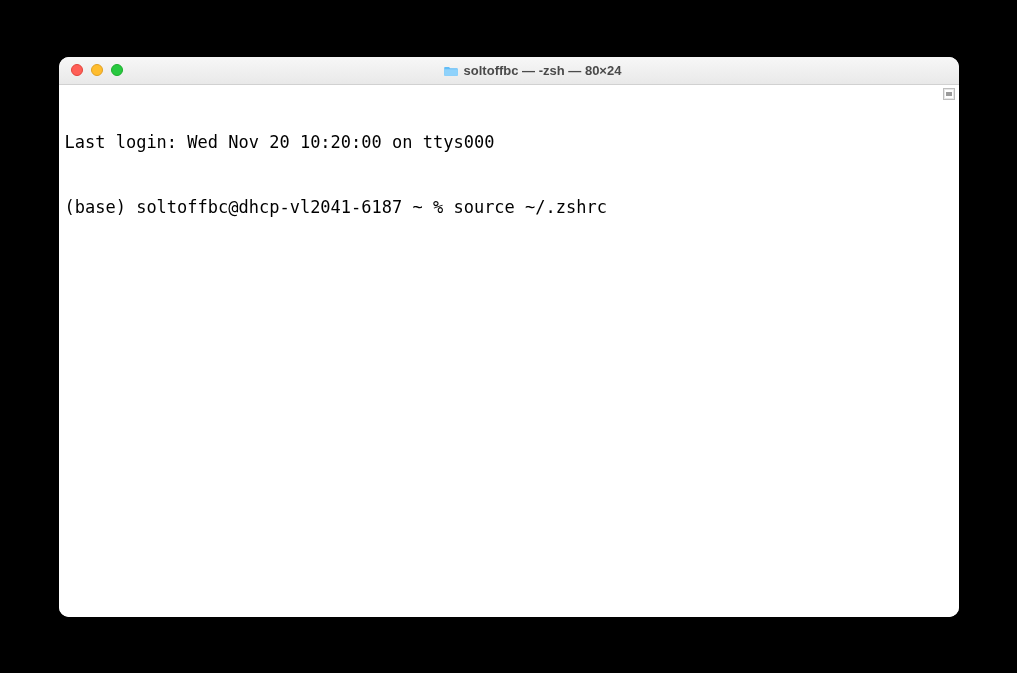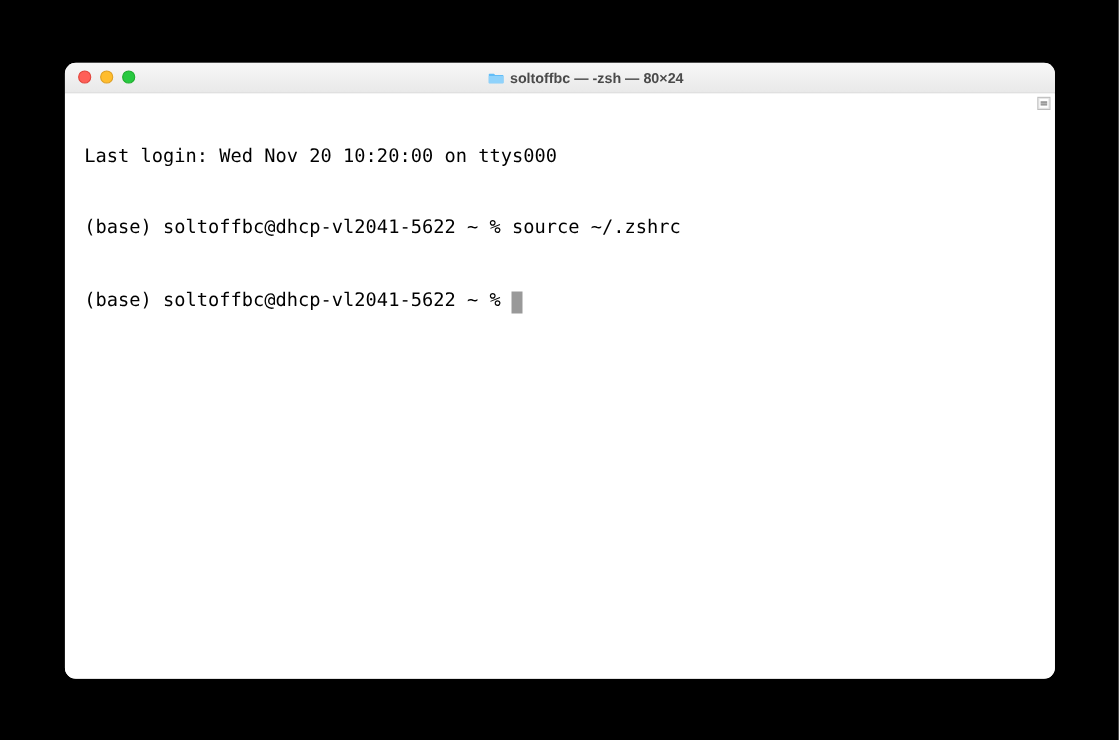--- a/index.html
+++ b/index.html
@@ -69,21 +69,21 @@
       background: #fff;
       color: #000;
       font-size: 17px;
       line-height: 1.28;
       padding: 4px 6px;
       font-family: "SF Mono", "Menlo", "Monaco", monospace;
       white-space: pre;
       overflow: hidden;
       position: relative;
     }
-    .line { display: block; margin-left: 12px; }
+    .line { display: block; }
     .cursor {
       display: inline-block;
       width: 10px;
       height: 20px;
       background: #999;
       vertical-align: text-bottom;
       margin-bottom: -2px;
     }
     .scroll-indicator {
       position: absolute;
@@ -120,18 +120,17 @@
           <path d="M1 2 h4 l1.2 1.2 H13 a0.8 0.8 0 0 1 0.8 0.8 V10 a0.8 0.8 0 0 1 -0.8 0.8 H1 a0.8 0.8 0 0 1 -0.8 -0.8 V2.8 A0.8 0.8 0 0 1 1 2 Z" fill="#62bdf7"></path>
           <path d="M0.2 4.2 H13.8 V10 a0.8 0.8 0 0 1 -0.8 0.8 H1 a0.8 0.8 0 0 1 -0.8 -0.8 Z" fill="#8fd2fb"></path>
         </svg>
       </span>
       <span>soltoffbc — -zsh — 80×24</span>
     </div>
   </div>
 
   <div class="terminal-body">
     <span class="line">Last login: Wed Nov 20 10:20:00 on ttys000</span>
-    <span class="line">(base) soltoffbc@dhcp-vl2041-5622 ~ % source ~/.zshrc</span>
-    <span class="line"><span>(base) soltoffbc@dhcp-vl2041-5622 ~ % </span><span class="cursor"></span></span>
+    <span class="line">(base) soltoffbc@dhcp-vl2041-6187 ~ % source ~/.zshrc</span>
   </div>
 
   <div class="scroll-indicator"></div>
 </div>
 
 </body></html>

